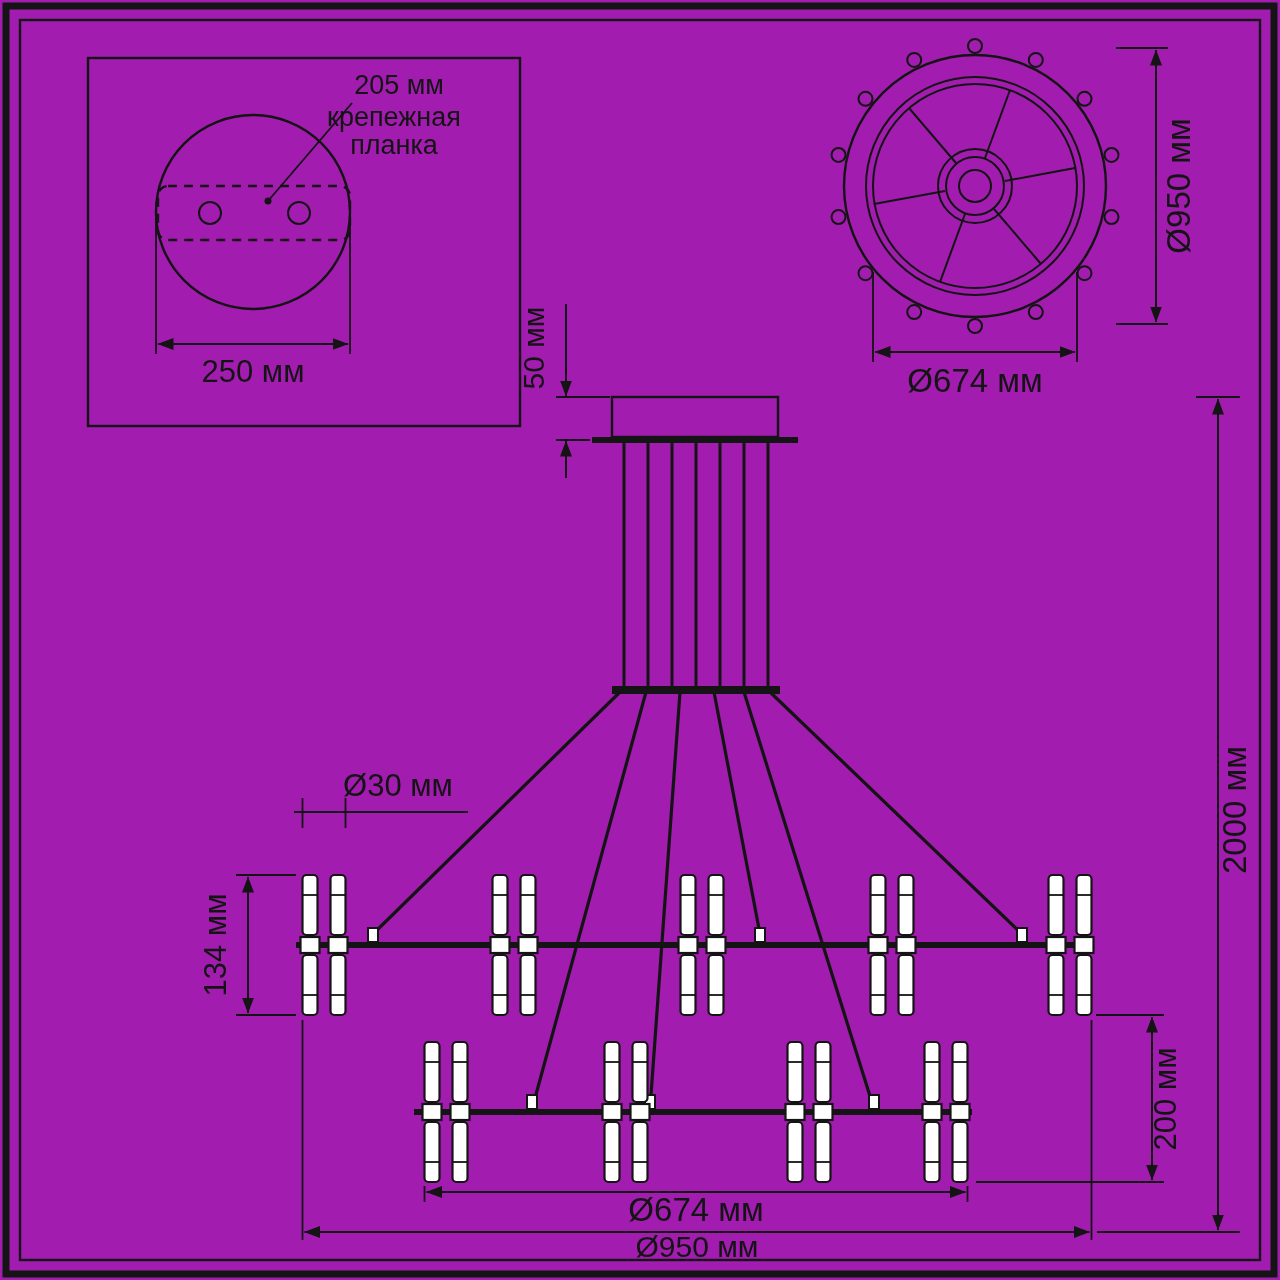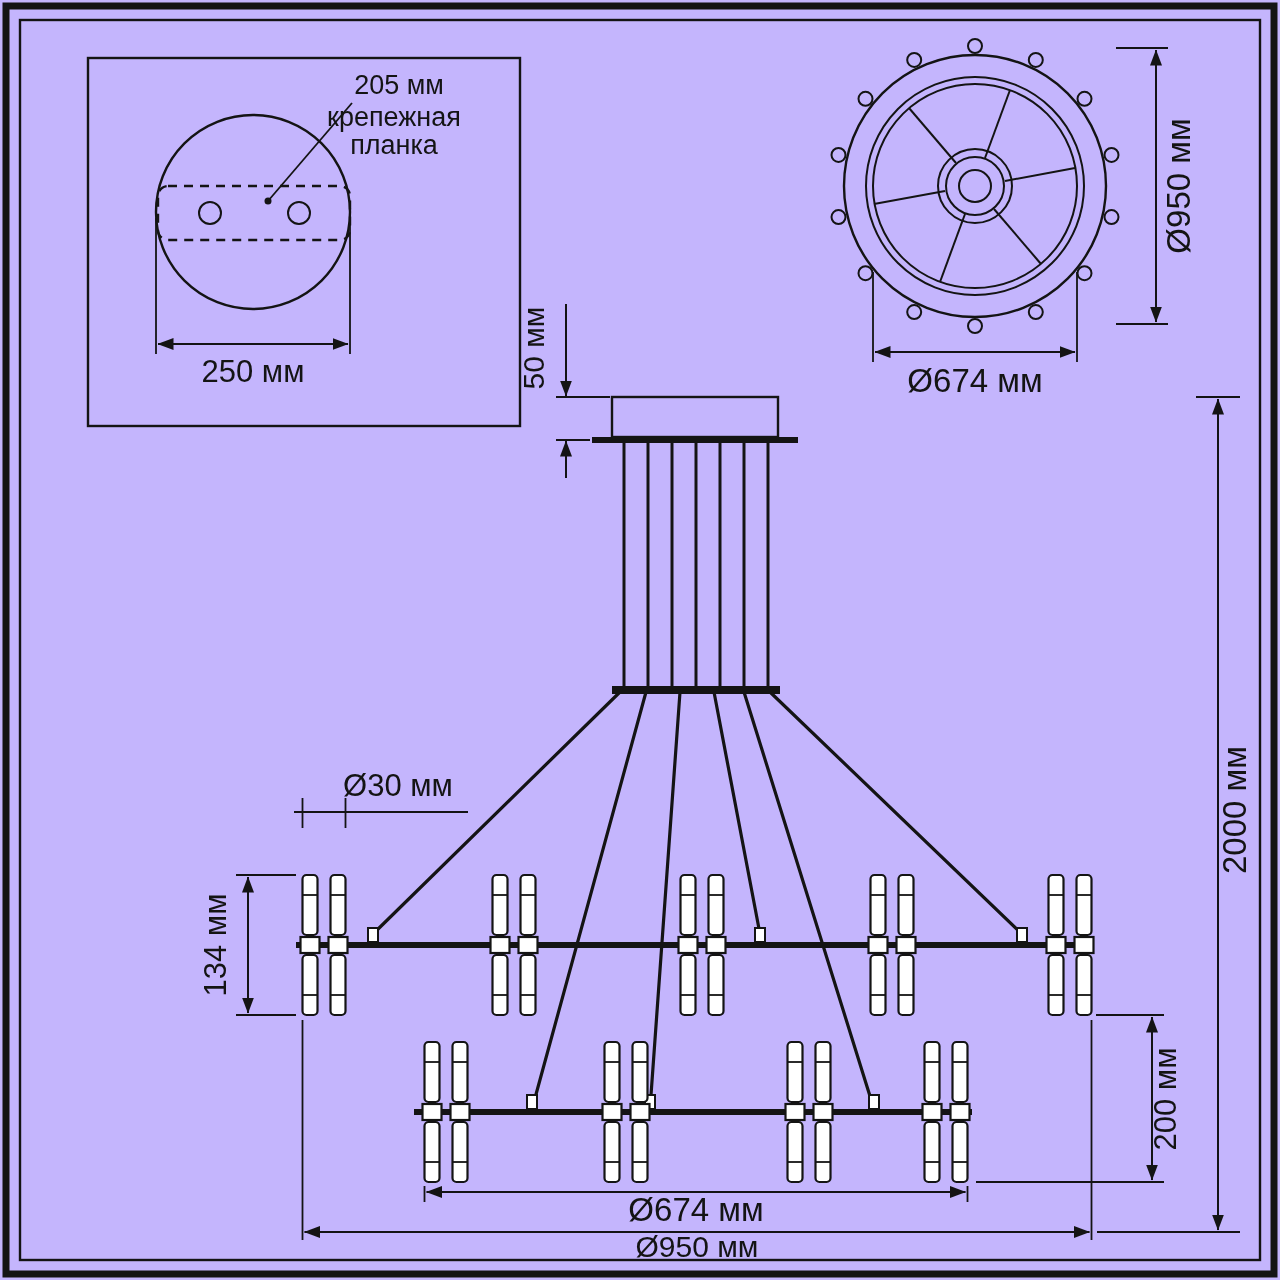--- a/index.html
+++ b/index.html
@@ -1,17 +1,17 @@
 <!DOCTYPE html>
 <html><head>
 <meta charset="utf-8">
 <style>
   *{box-sizing:border-box}
   html,body{margin:0;padding:0;background:#fff}
-  .sheet{width:1280px;height:1280px;background:#c4b5fd;position:relative}
+  .sheet{width:1280px;height:1280px;background:#a21caf;position:relative}
   svg{display:block}
   text{font-family:"Liberation Sans","DejaVu Sans",sans-serif;fill:#141414}
   .t27{font-size:27px}
   .t30{font-size:30px}
   .t31{font-size:31px}
   .t33{font-size:33px}
   .outline{fill:none;stroke:#141414;stroke-width:2.4}
   .thin{fill:none;stroke:#141414;stroke-width:2}
   .dim{fill:none;stroke:#141414;stroke-width:2}
   .ext{fill:none;stroke:#141414;stroke-width:1.8}

